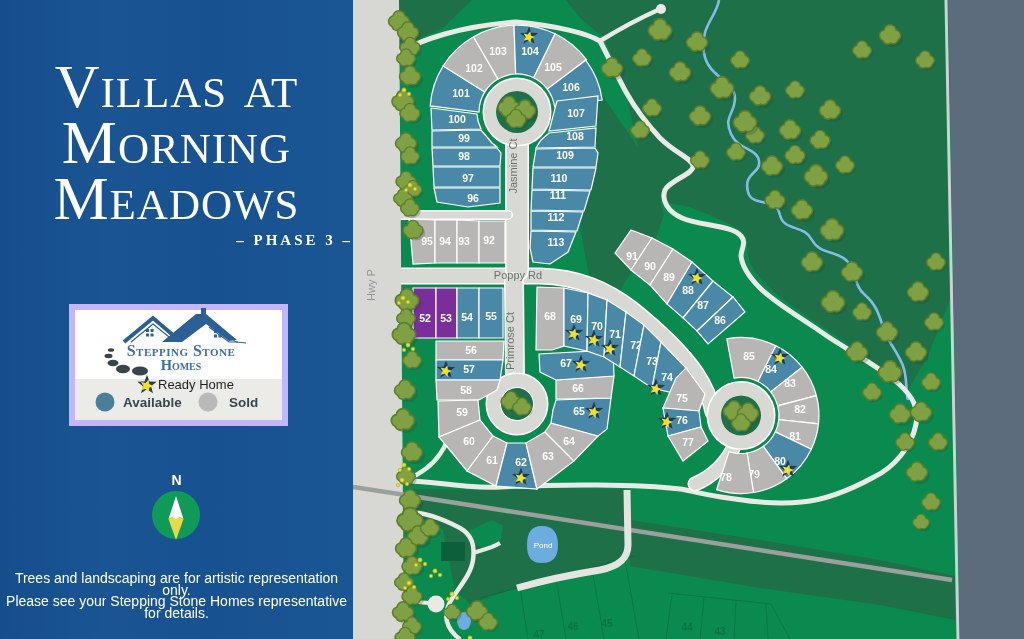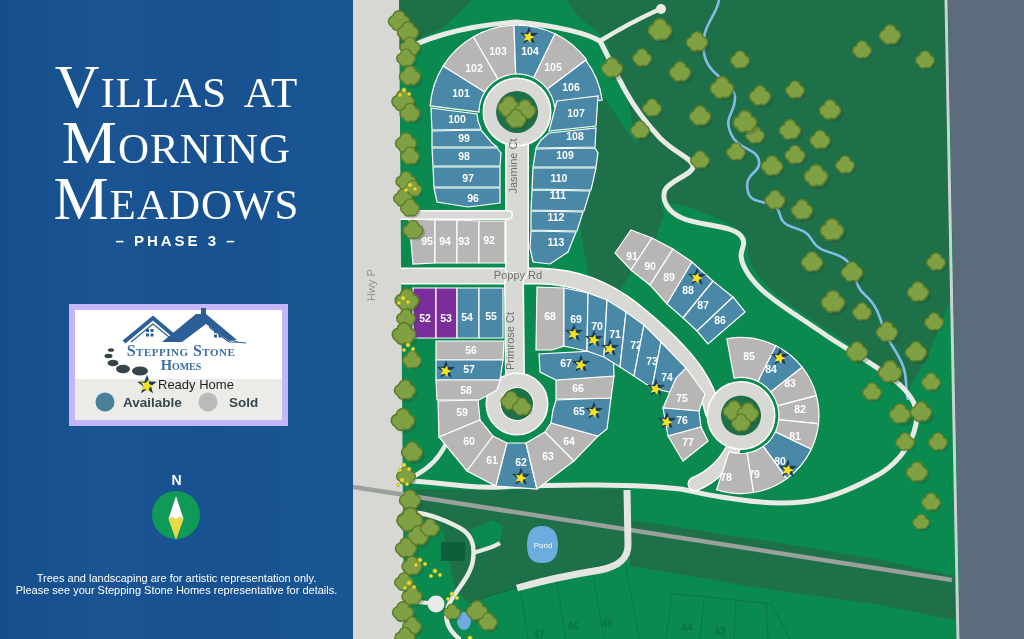--- a/index.html
+++ b/index.html
@@ -1,21 +1,21 @@
 <!DOCTYPE html>
 <html><head><meta charset="utf-8">
 <style>
 html,body{margin:0;padding:0;}
 body{width:1024px;height:639px;position:relative;overflow:hidden;font-family:"Liberation Sans",sans-serif;background:#0b8a50;}
 .sidebar{position:absolute;left:0;top:0;width:353px;height:639px;background:linear-gradient(90deg,#154e8b 0%,#1a5492 30%,#185190 60%,#1a5694 100%);}
 .title{position:absolute;left:0;top:58px;width:353px;text-align:center;color:#ffffff;font-family:"Liberation Serif",serif;font-variant:small-caps;font-size:62px;line-height:56px;letter-spacing:1px;}
-.phase{position:absolute;left:0;top:232px;width:353px;text-align:center;color:#ffffff;font-size:15px;font-weight:bold;letter-spacing:3px;}
+.phase{position:absolute;left:0;top:232px;width:353px;text-align:right;color:#ffffff;font-size:15px;font-weight:bold;letter-spacing:3px;font-family:Liberation Serif, serif;}
 .legend{position:absolute;left:69px;top:304px;width:207px;height:110px;background:#ffffff;border:6px solid #c4b5fd;}
 .compassN{position:absolute;left:0px;top:472px;width:353px;text-align:center;color:#fff;font-weight:bold;font-size:14px;}
-.disc{position:absolute;left:0;top:573px;width:353px;text-align:center;color:#ffffff;font-size:11px;line-height:11.5px;}
+.disc{position:absolute;left:0;top:573px;width:353px;text-align:center;color:#ffffff;font-size:14px;line-height:11.5px;}
 </style></head>
 <body>
 
 <div class="sidebar"></div>
 
 <div class="title">Villas at<br>Morning<br>Meadows</div>
 
 <div class="phase">– PHASE 3 –</div>
 
 <div class="legend">

